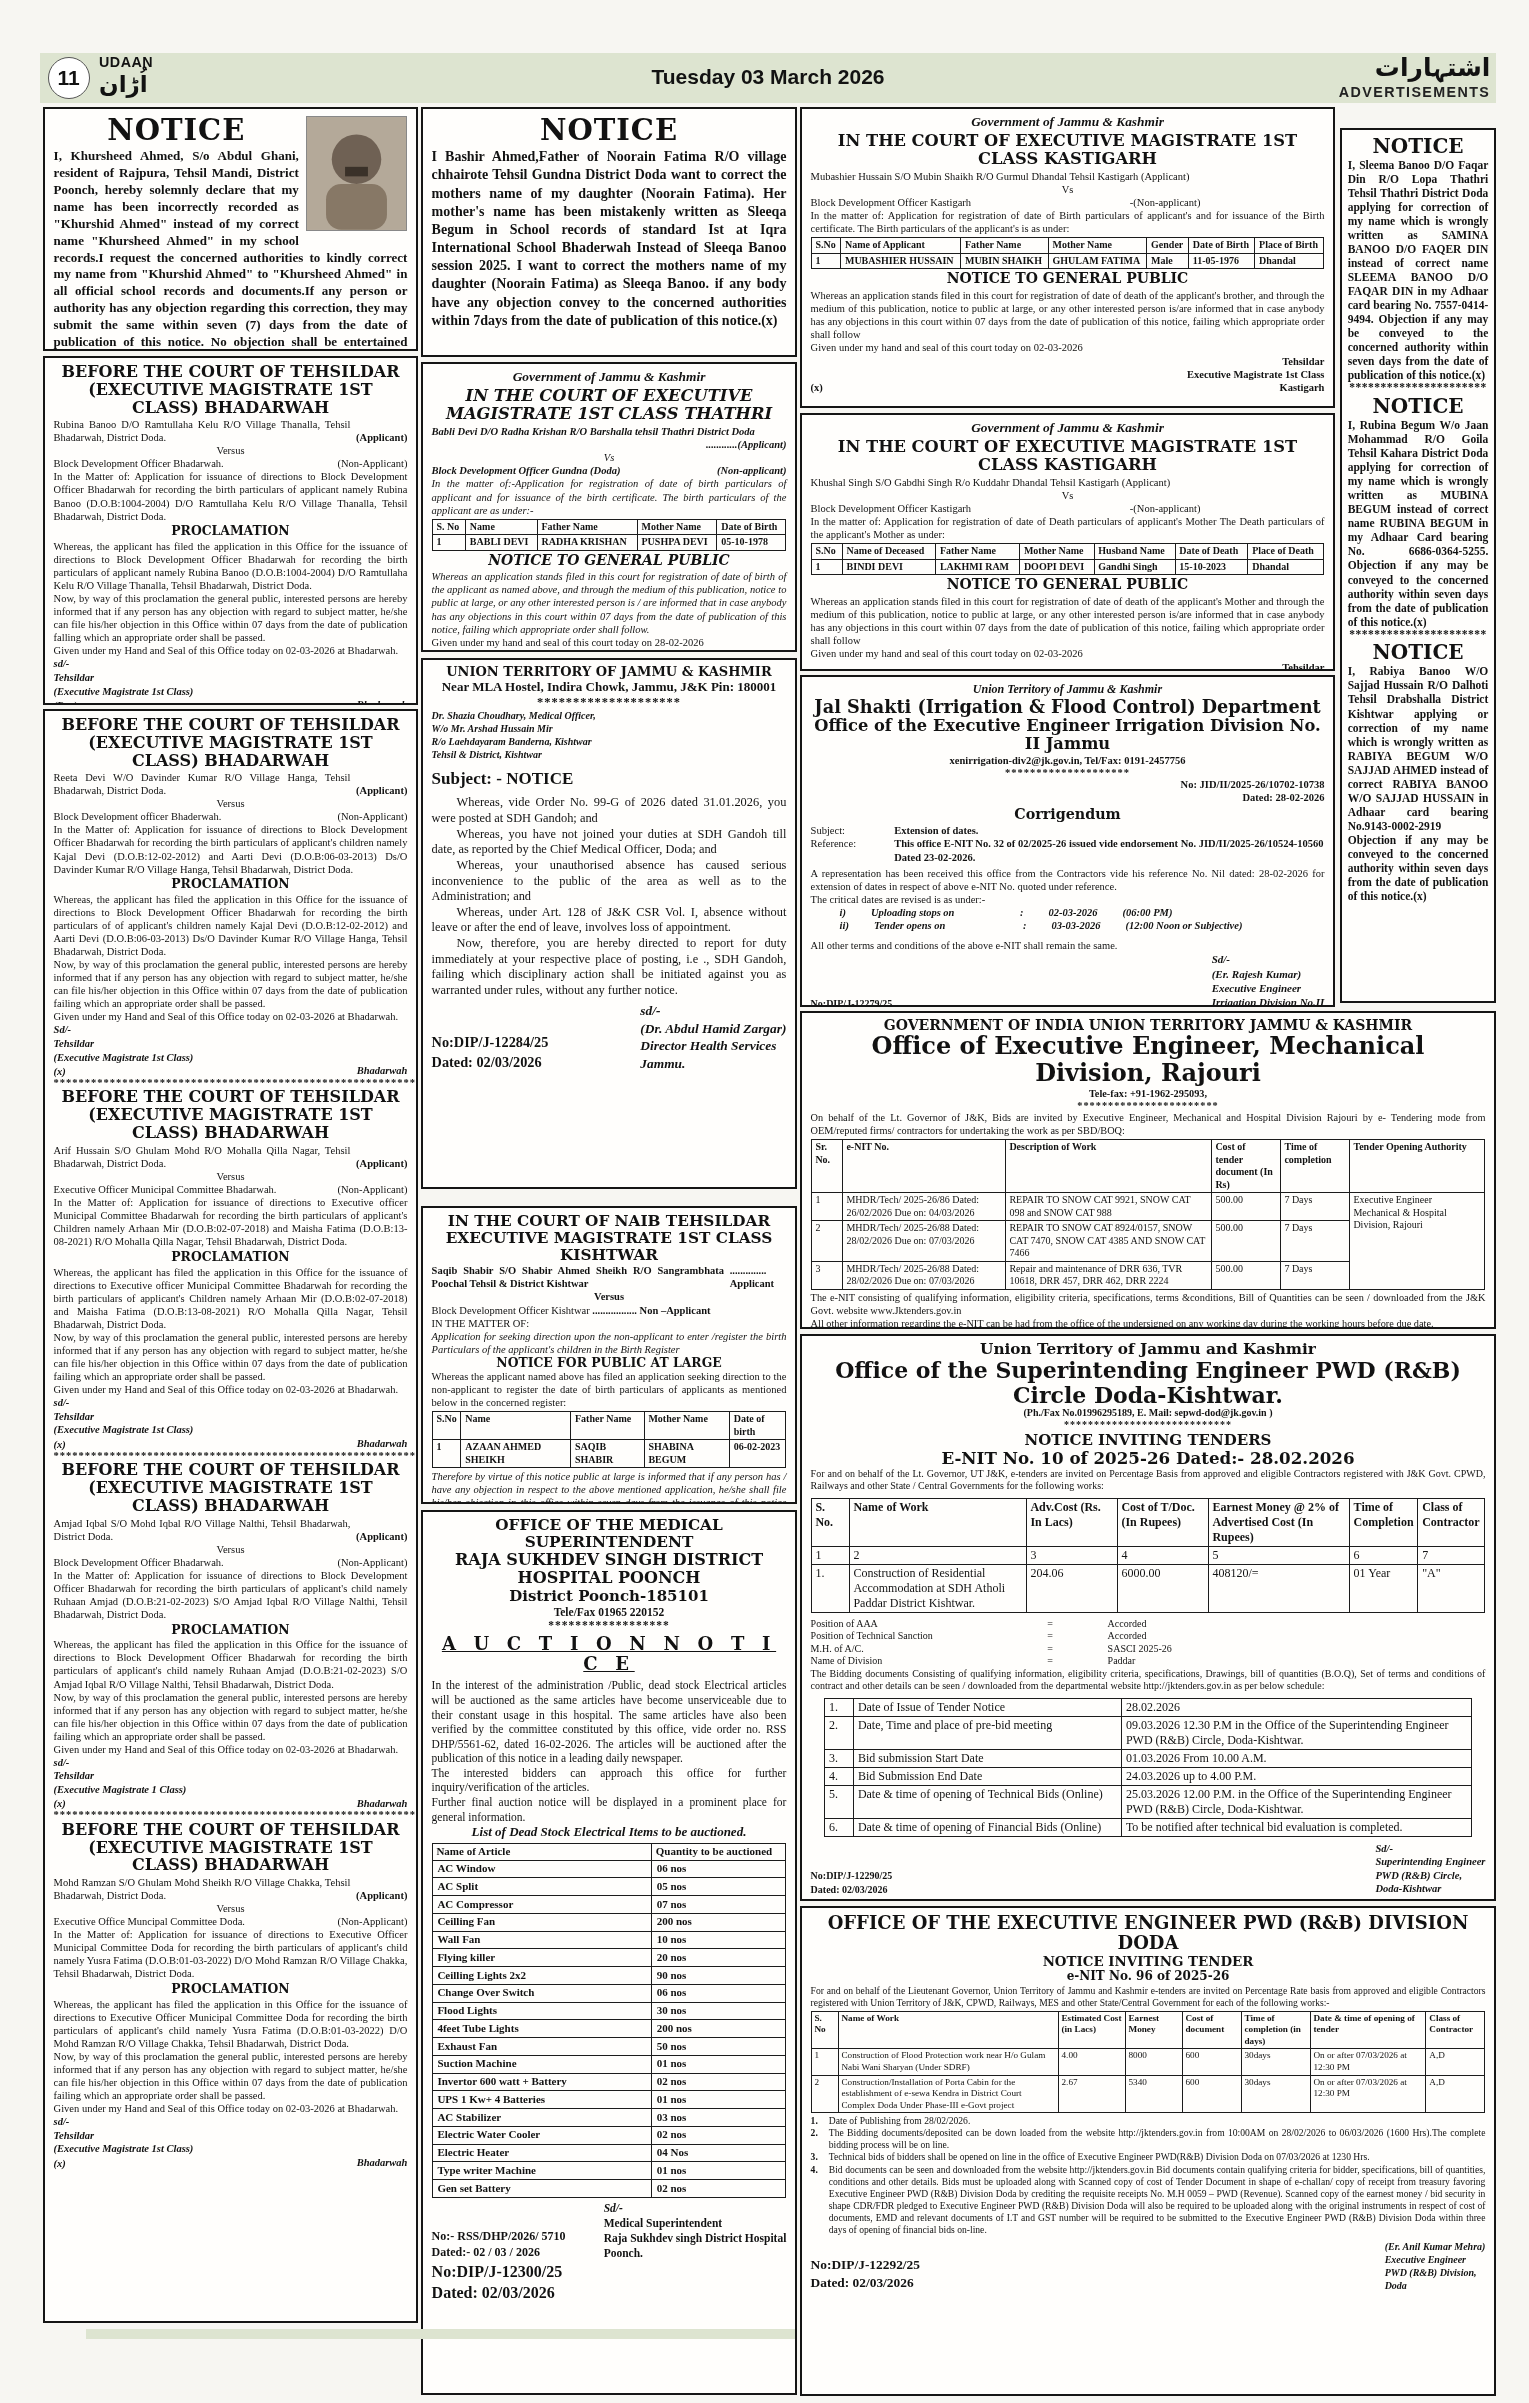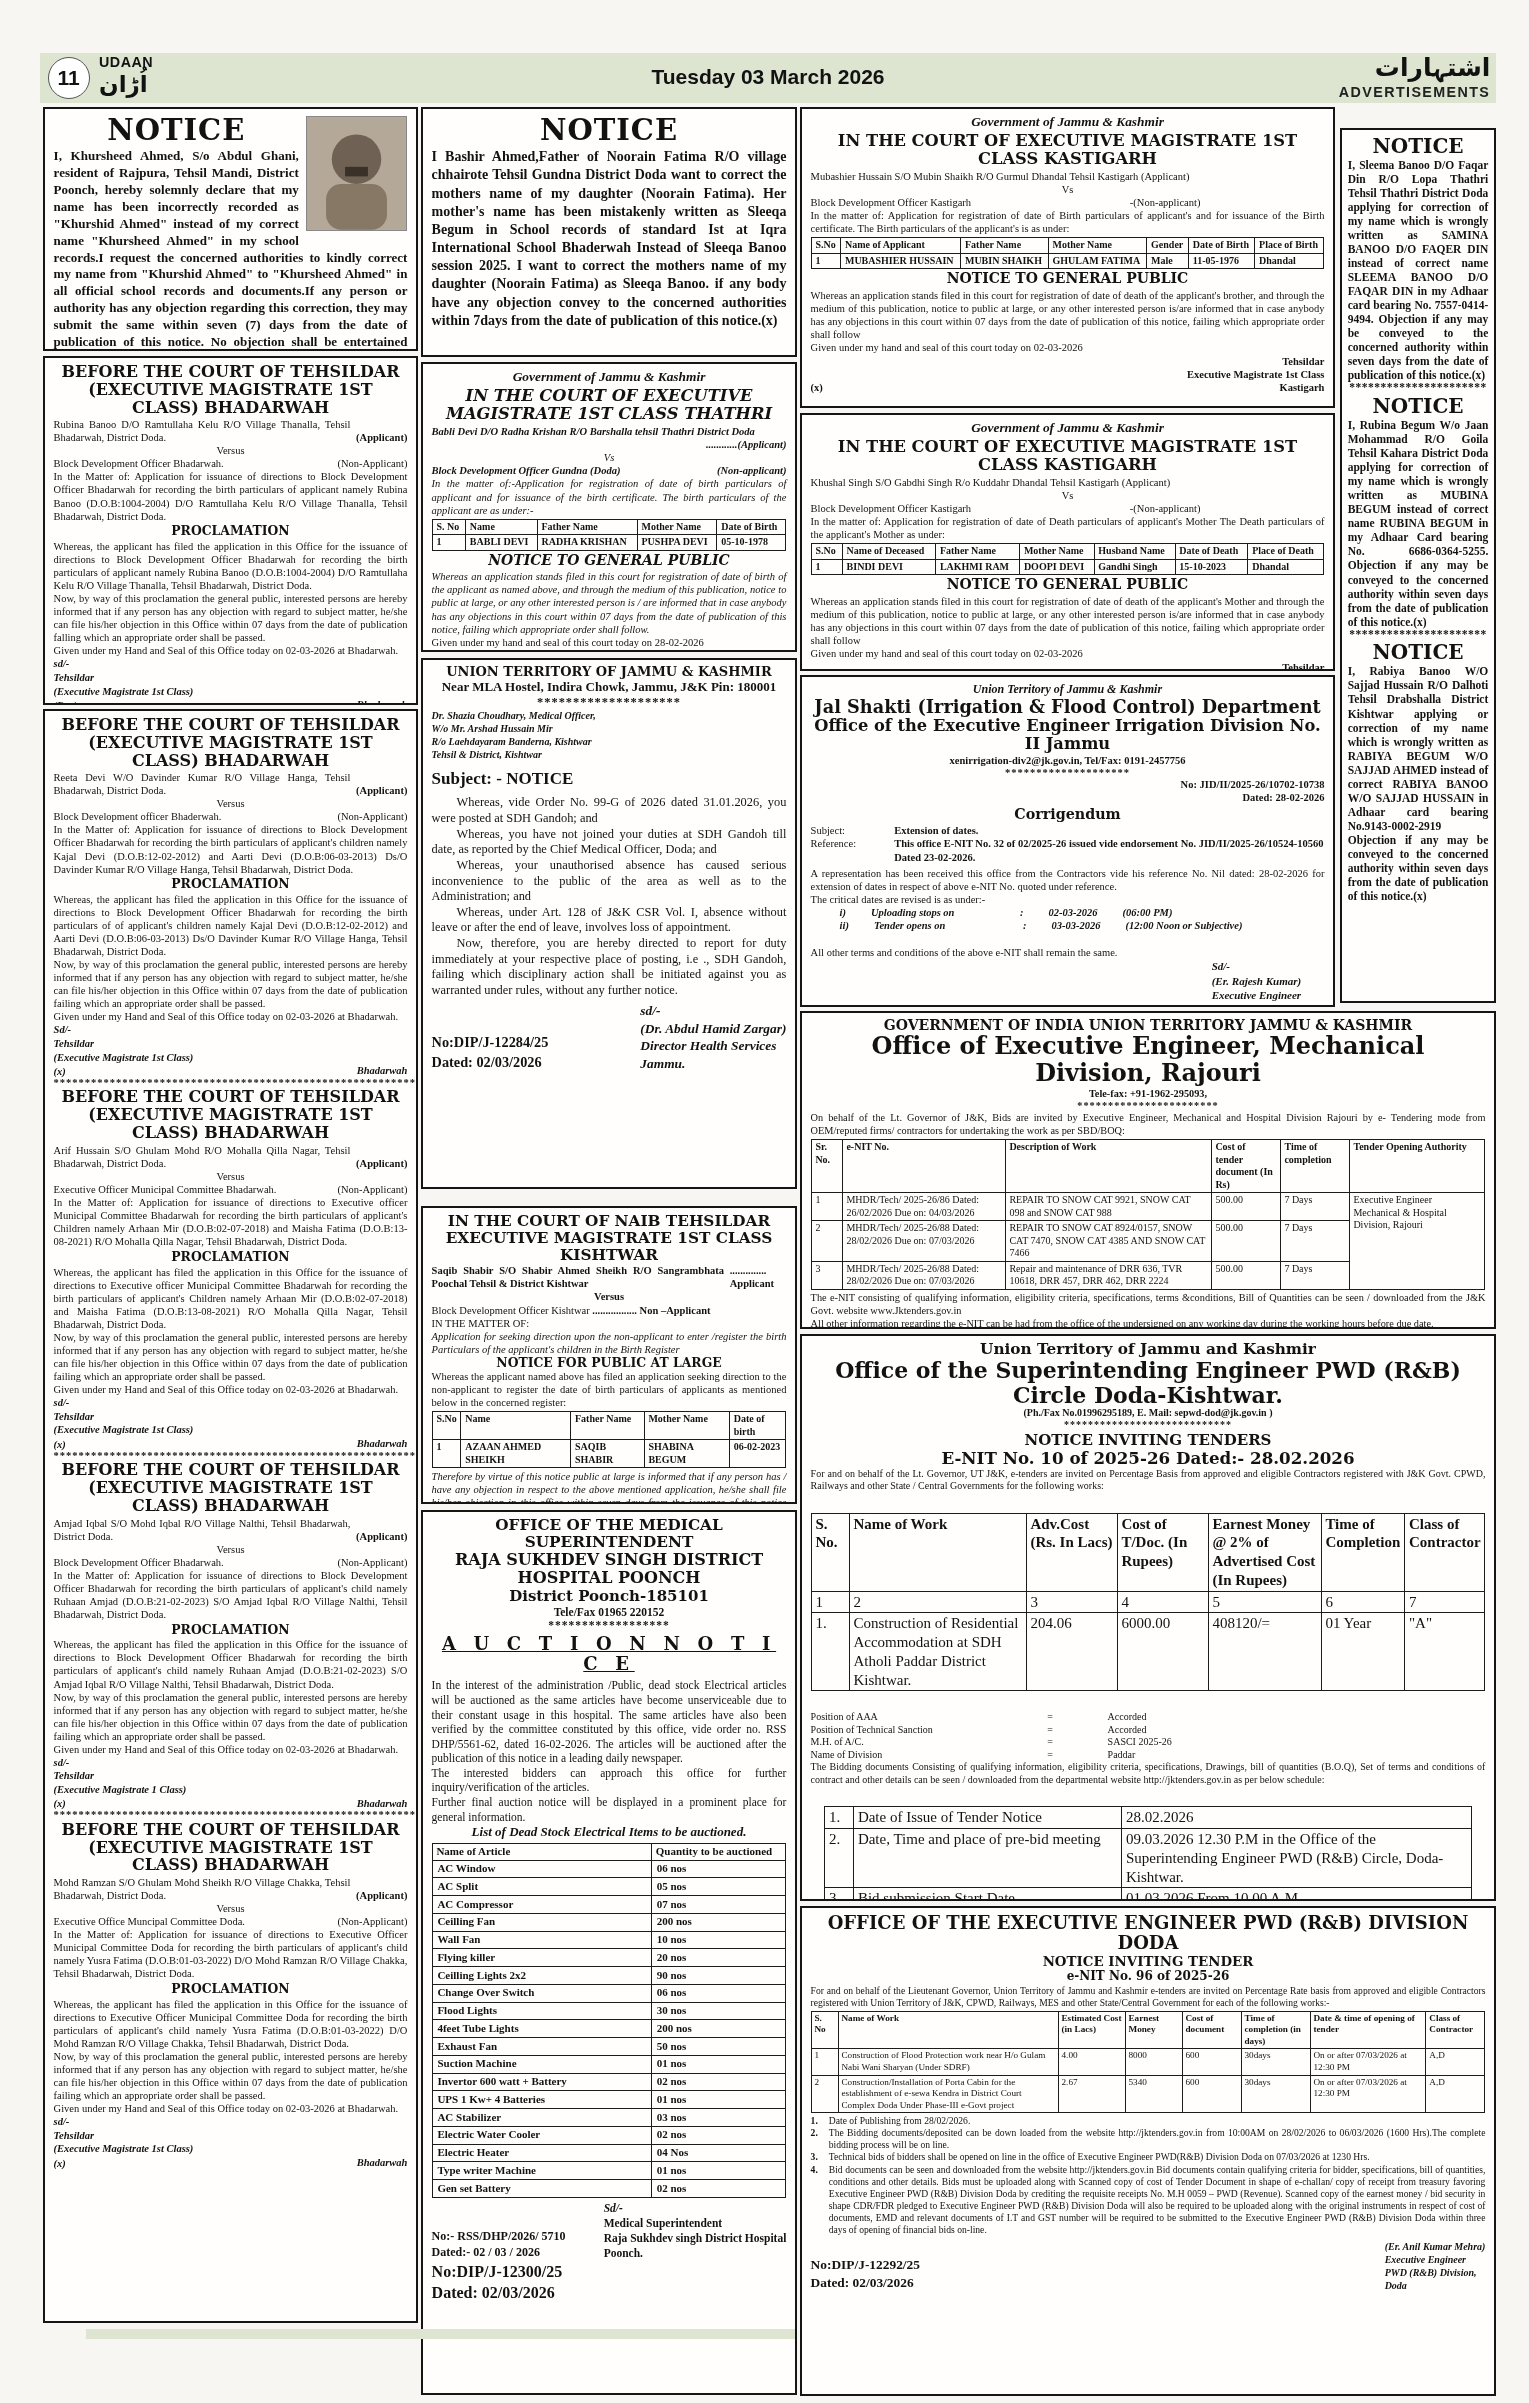--- a/index.html
+++ b/index.html
@@ -81,21 +81,21 @@
   .rj .t2{font-size:24px;margin:0 0 1px}
   .rj table{font-size:10px;margin:1.9px 0}
   .rj td,.rj th{font-weight:normal}
   .rj th{font-weight:bold}
   
   .sk{font-size:10px;line-height:1.25}
   .sk .t1{font-size:15.3px}
   .sk .t2{font-size:22px;margin:0}
   .sk .t3{font-size:15px;margin-top:1.9px}
   .sk .t4{font-size:16.7px}
-  .sk table{font-size:15px;margin:20px 0}
+  .sk table{font-size:12px;margin:5px 0}
   .sk td,.sk th{font-weight:normal}
   .sk th{font-weight:bold}
   .sk .kv{display:flex}
   .sk .kv .k{width:182px;flex:none}
   .sk .kv .eq{width:115px;flex:none;text-align:center}
   
   .ed{font-size:9.6px;line-height:1.26}
   .ed .t1{font-size:18px;margin-bottom:1px}
   .ed .t2{font-size:13.4px;margin:1px 0}
   .ed .t3{font-size:12px;margin-bottom:1px}
@@ -620,21 +620,21 @@
         <span>02-03-2026</span>
         <span>(06:00 PM)</span>
       </div>
     <div class="dates">
         <span>ii)</span>
         <span style="width:124px">Tender opens on</span>
         <span>:</span>
         <span>03-03-2026</span>
         <span>(12:00 Noon or Subjective)</span>
       </div>
-    <div style="margin-top:14px">All other terms and conditions of the above e-NIT shall remain the same.</div>
+    <div style="margin-top:7px">All other terms and conditions of the above e-NIT shall remain the same.</div>
     <div class="flexb">
       <div class="refs" style="font-size:10px">
         <div>No:DIP/J-12279/25</div>
         <div>Dated: 02/03/2026</div>
       </div>
       <div class="sig" style="font-size:11px">
         <div>Sd/-</div>
         <div>(Er. Rajesh Kumar)</div>
         <div>Executive Engineer</div>
         <div>Irrigation Division No.II</div>

